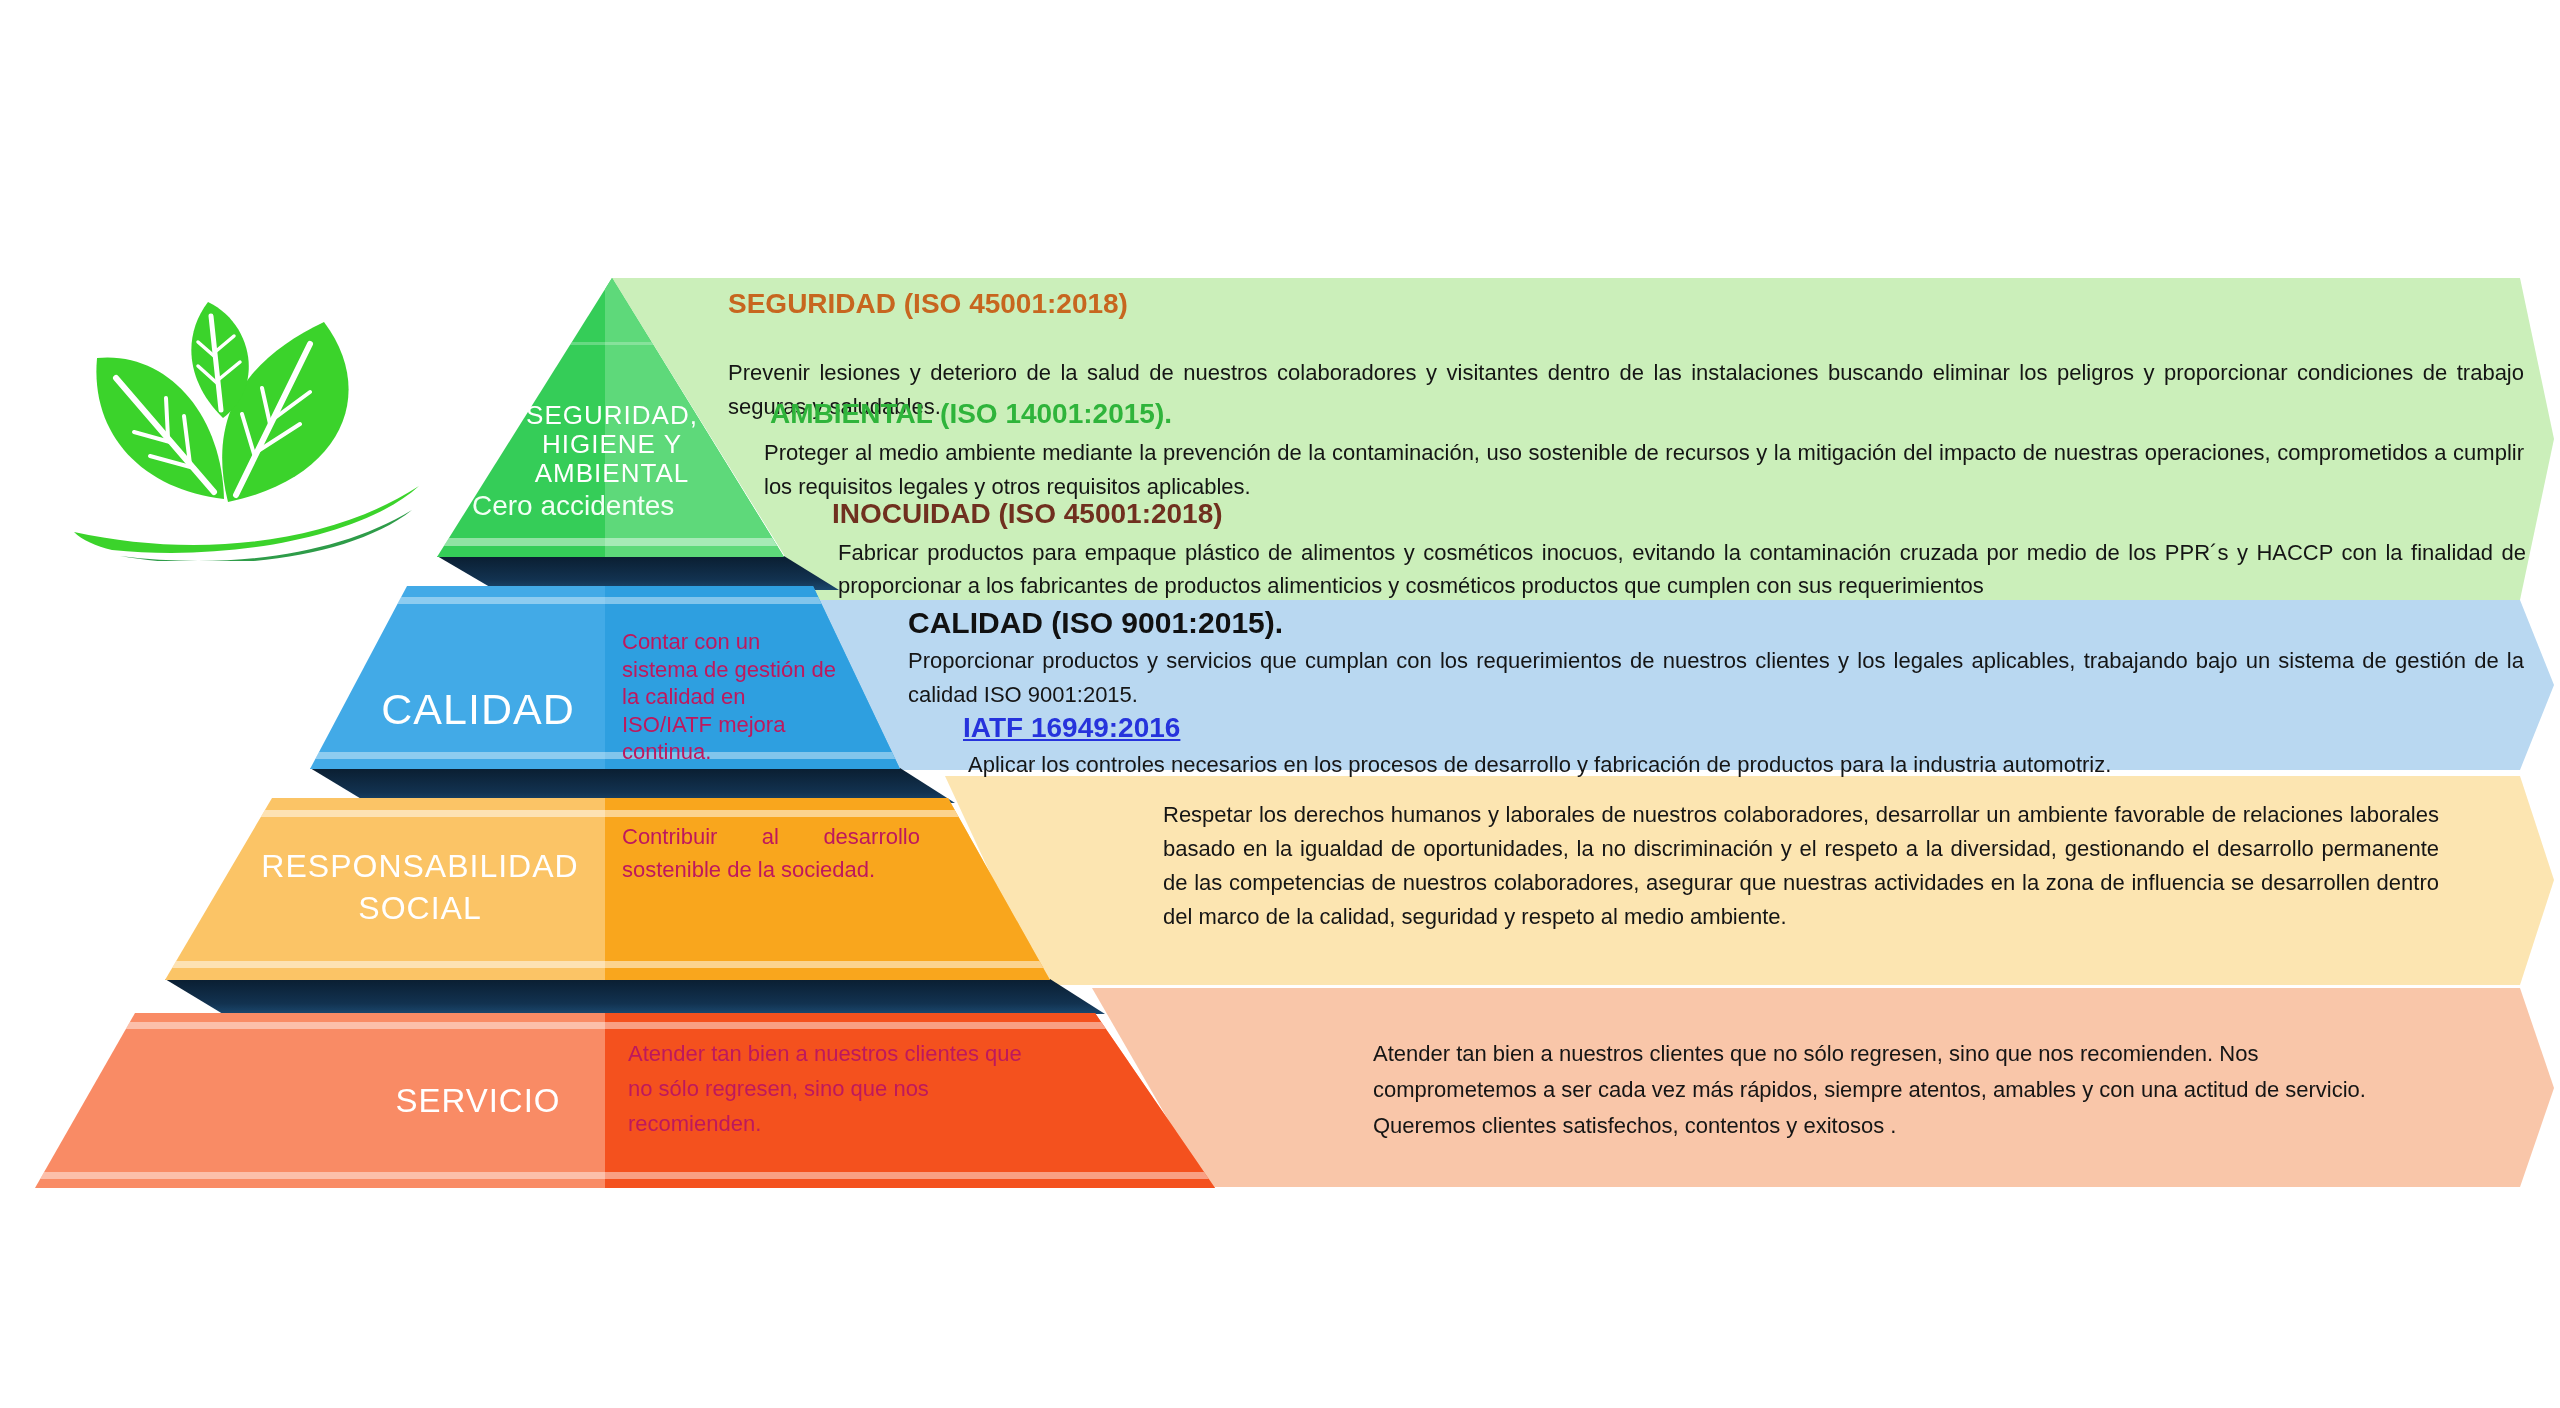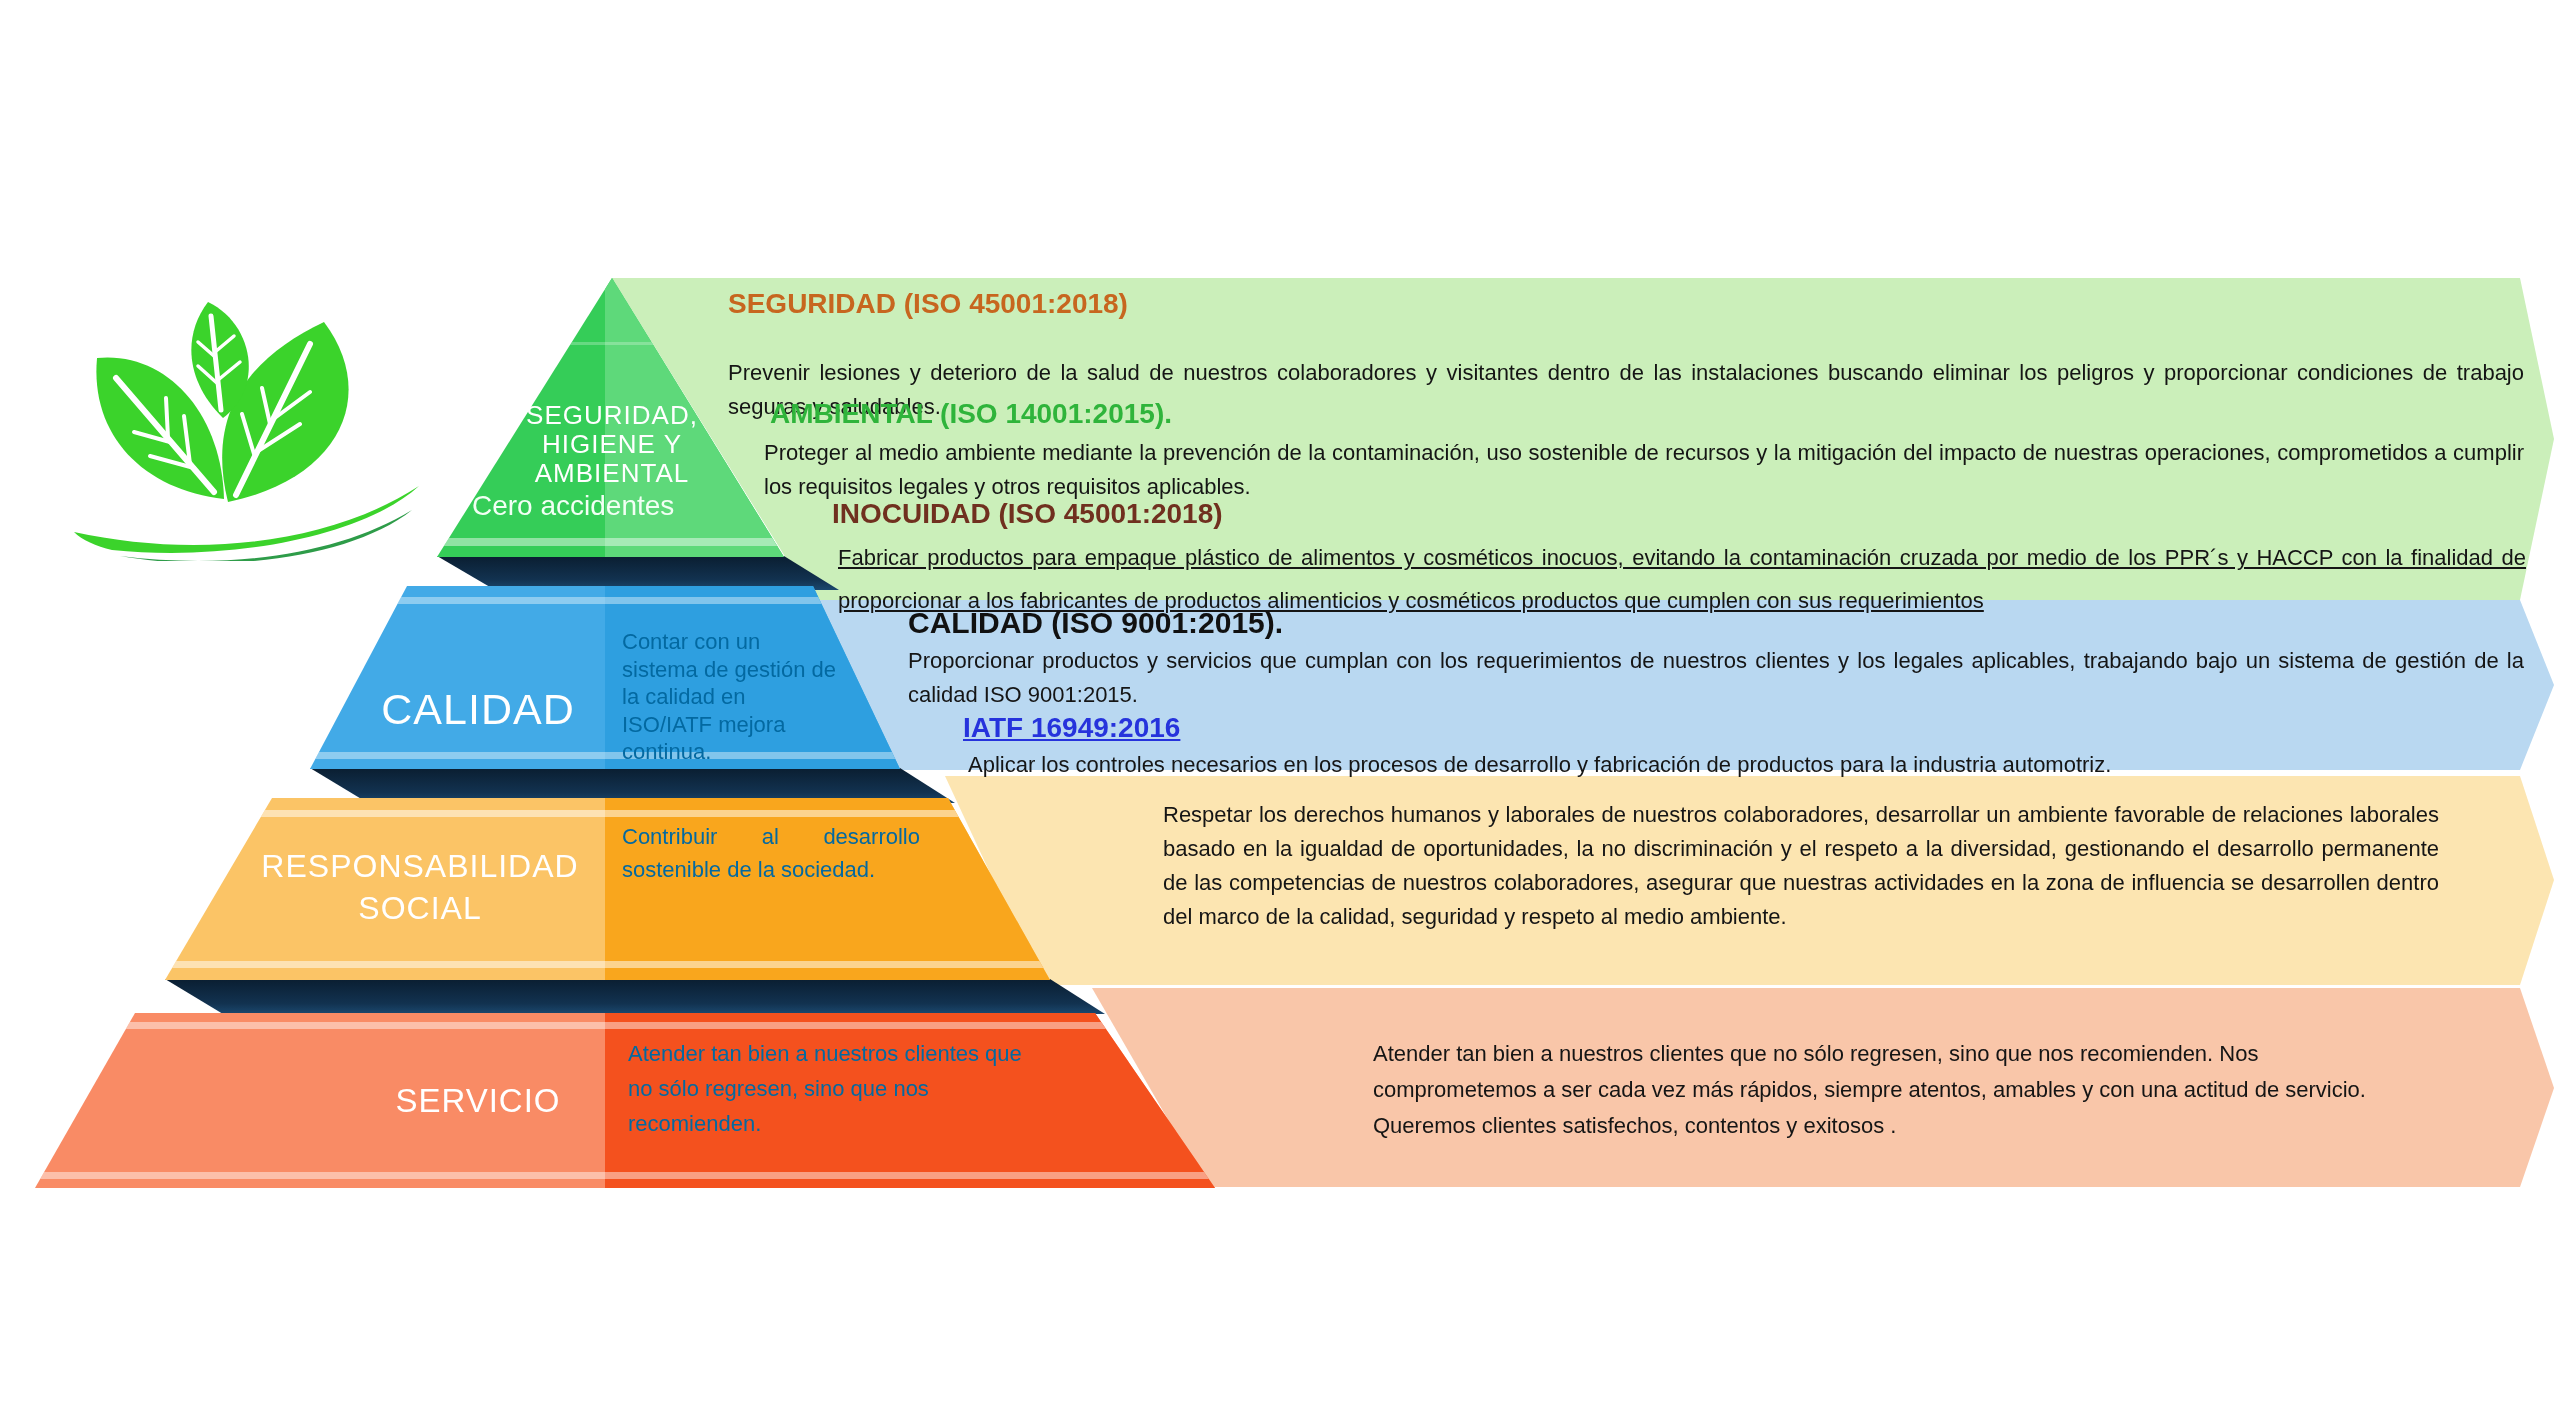--- a/index.html
+++ b/index.html
@@ -43,21 +43,21 @@
   .trap3{left:165px;top:798px;width:885px;height:182px;background:#FBC466;
     clip-path:polygon(107px 0,783px 0,885px 182px,0 182px);}
   .trap3 .facet{left:440px;background:#F9A61D;}
 
   .trap4{left:35px;top:1013px;width:1180px;height:175px;background:#F98B65;
     clip-path:polygon(100px 0,1060px 0,1180px 175px,0 175px);}
   .trap4 .facet{left:570px;background:#F4511E;}
 
   
   .pyr-label{color:#ffffff;letter-spacing:1px;text-align:center;}
-  .pyr-side{color:#0369a1;font-size:22px;line-height:27px;}
+  .pyr-side{color:#be185d;font-size:22px;line-height:27px;}
 
   .l1line{left:472px;width:280px;text-align:center;color:#fff;font-size:26px;letter-spacing:1px;}
   .l1sub{left:472px;top:490px;width:280px;text-align:left;color:#f2fff4;font-size:28px;}
 
   .l2title{left:368px;top:685px;width:220px;font-size:43px;}
   .l2side{left:622px;top:628px;width:218px;line-height:27.5px;}
 
   .l3title{left:235px;top:845px;width:370px;font-size:32px;line-height:42px;}
   .l3side{left:622px;top:820px;width:298px;line-height:33px;text-align:justify;}
 
@@ -65,21 +65,21 @@
   .l4side{left:628px;top:1036px;width:412px;line-height:35px;}
 
   
   .bh{position:absolute;font-weight:bold;font-size:28px;white-space:nowrap;}
   .bp{position:absolute;font-size:22px;line-height:34px;color:#151515;text-align:justify;}
   .h-seguridad{left:728px;top:288px;color:#C7661F;}
   .p-seguridad{left:728px;top:326px;width:1796px;margin-top:30px;}
   .h-ambiental{left:770px;top:398px;color:#2FB43B;}
   .p-ambiental{left:764px;top:436px;width:1760px;}
   .h-inocuidad{left:832px;top:498px;color:#70301F;}
-  .p-inocuidad{left:838px;top:536px;width:1688px;line-height:43px;text-decoration:underline;}
+  .p-inocuidad{left:838px;top:536px;width:1688px;line-height:33px;}
 
   .h-calidad{left:908px;top:606px;color:#111111;font-size:30px;}
   .p-calidad{left:908px;top:644px;width:1616px;}
   .h-iatf{left:963px;top:712px;color:#2633DC;text-decoration:underline;}
   .p-iatf{left:968px;top:748px;width:1560px;text-align:left;}
 
   .p-social{left:1163px;top:798px;width:1276px;}
   .p-servicio{left:1373px;top:1036px;width:1010px;line-height:36px;text-align:left;}
 </style>
 </head>

